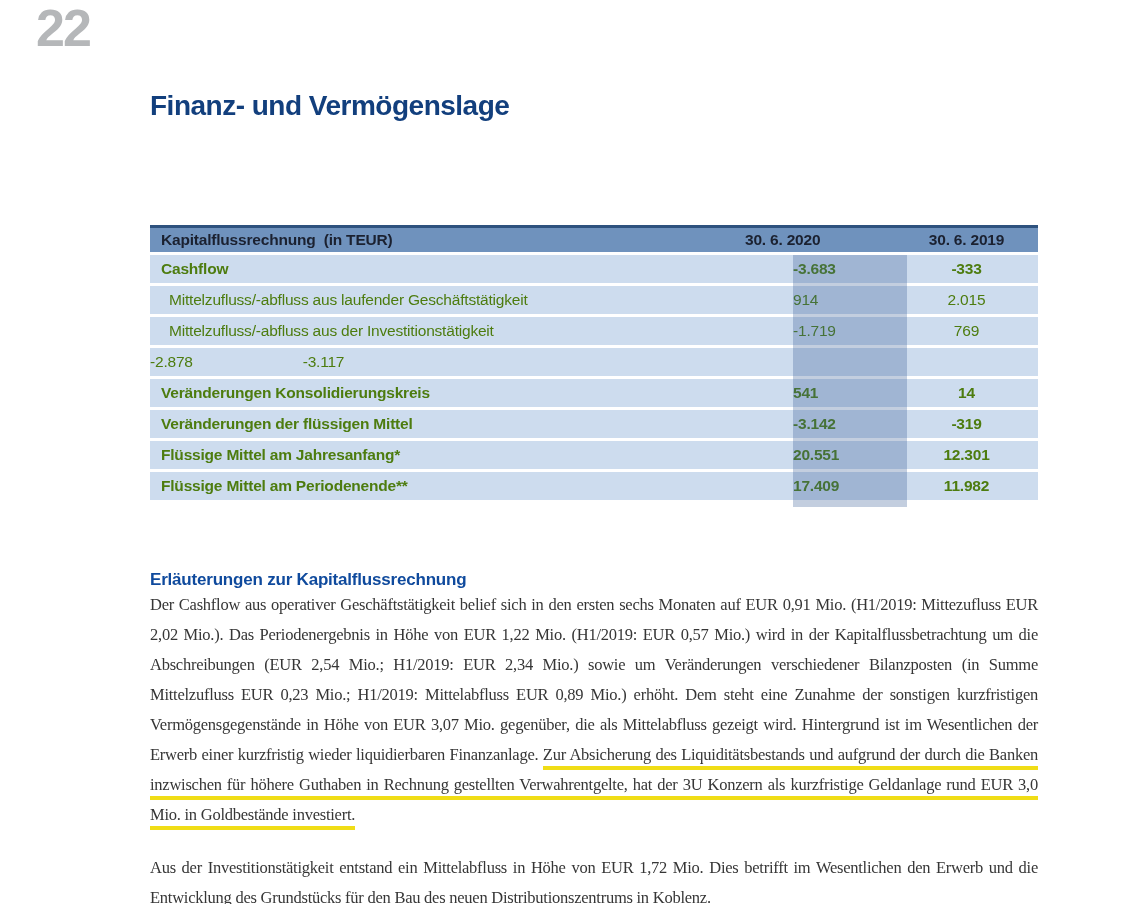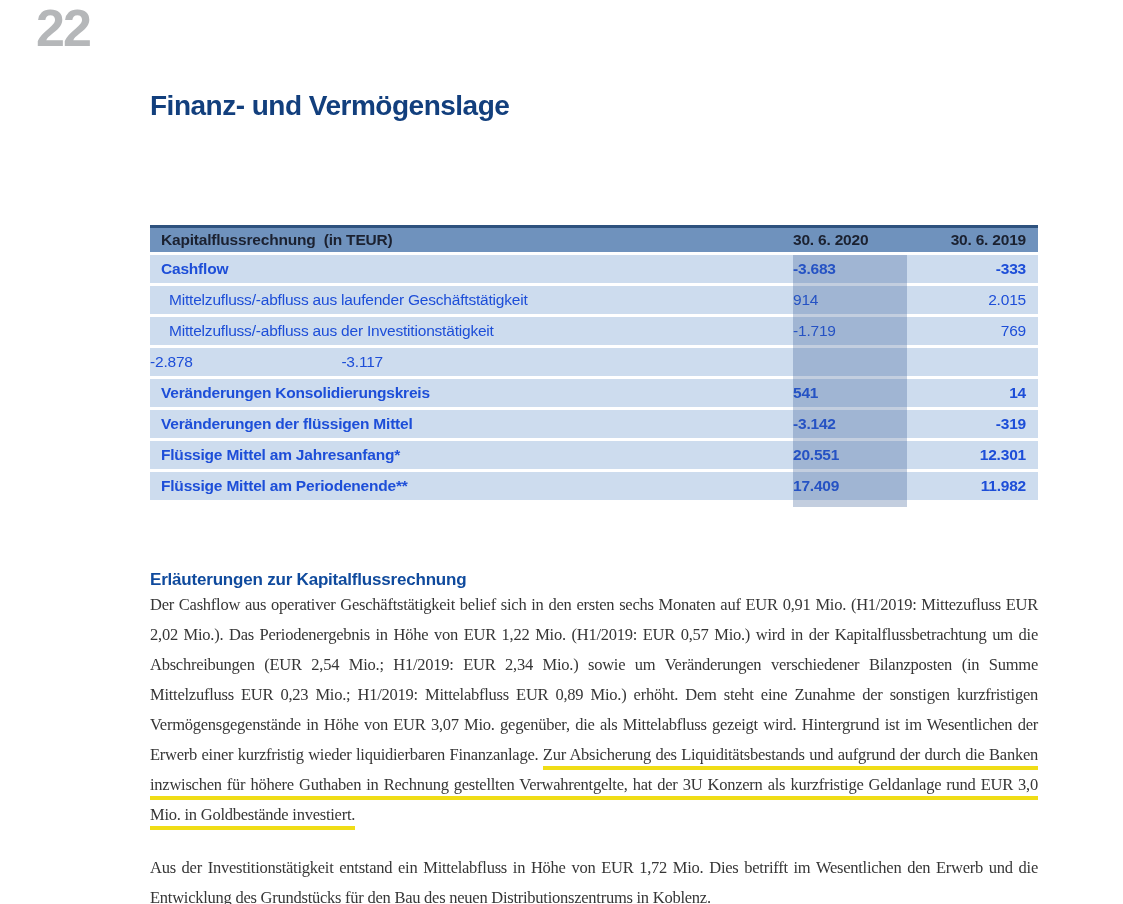--- a/index.html
+++ b/index.html
@@ -35,31 +35,32 @@
   
   .cf-table{
     position:absolute;left:150px;top:225px;width:888px;
   }
   .thead{
     display:flex;align-items:center;height:27px;
     background:var(--table-header-bg);
     border-top:3px solid var(--table-header-line);
     font-weight:700;font-size:15.5px;color:#1b2130;
     letter-spacing:-0.2px;
+    gap:48px;
   }
   .trow{
     display:flex;align-items:center;height:28px;margin-top:3px;
     background:var(--table-row-bg);
-    font-size:15.5px;color:#1d4ed8;letter-spacing:-0.2px;
+    font-size:15.5px;color:#4d7c0f;letter-spacing:-0.2px;
   }
   .trow.bold{font-weight:700;}
   .cell.label{flex:1;padding-left:11px;white-space:nowrap;overflow:hidden;}
   .trow.indent .cell.label{padding-left:19px;}
   .cell.v2020{width:114px;flex:none;padding-right:12px;}
-  .cell.v2019{width:131px;flex:none;text-align:right;padding-right:12px;}
+  .cell.v2019{width:131px;flex:none;text-align:center;padding-right:12px;}
   .col-overlay{
     position:absolute;left:643px;top:30px;width:114px;height:252px;
     background:rgba(56,94,148,0.30);
     pointer-events:none;
   }
   
   .footnotes{
     position:absolute;left:150px;top:506px;width:888px;
     font-size:13px;line-height:22px;color:#222222;letter-spacing:-0.2px;
   }

